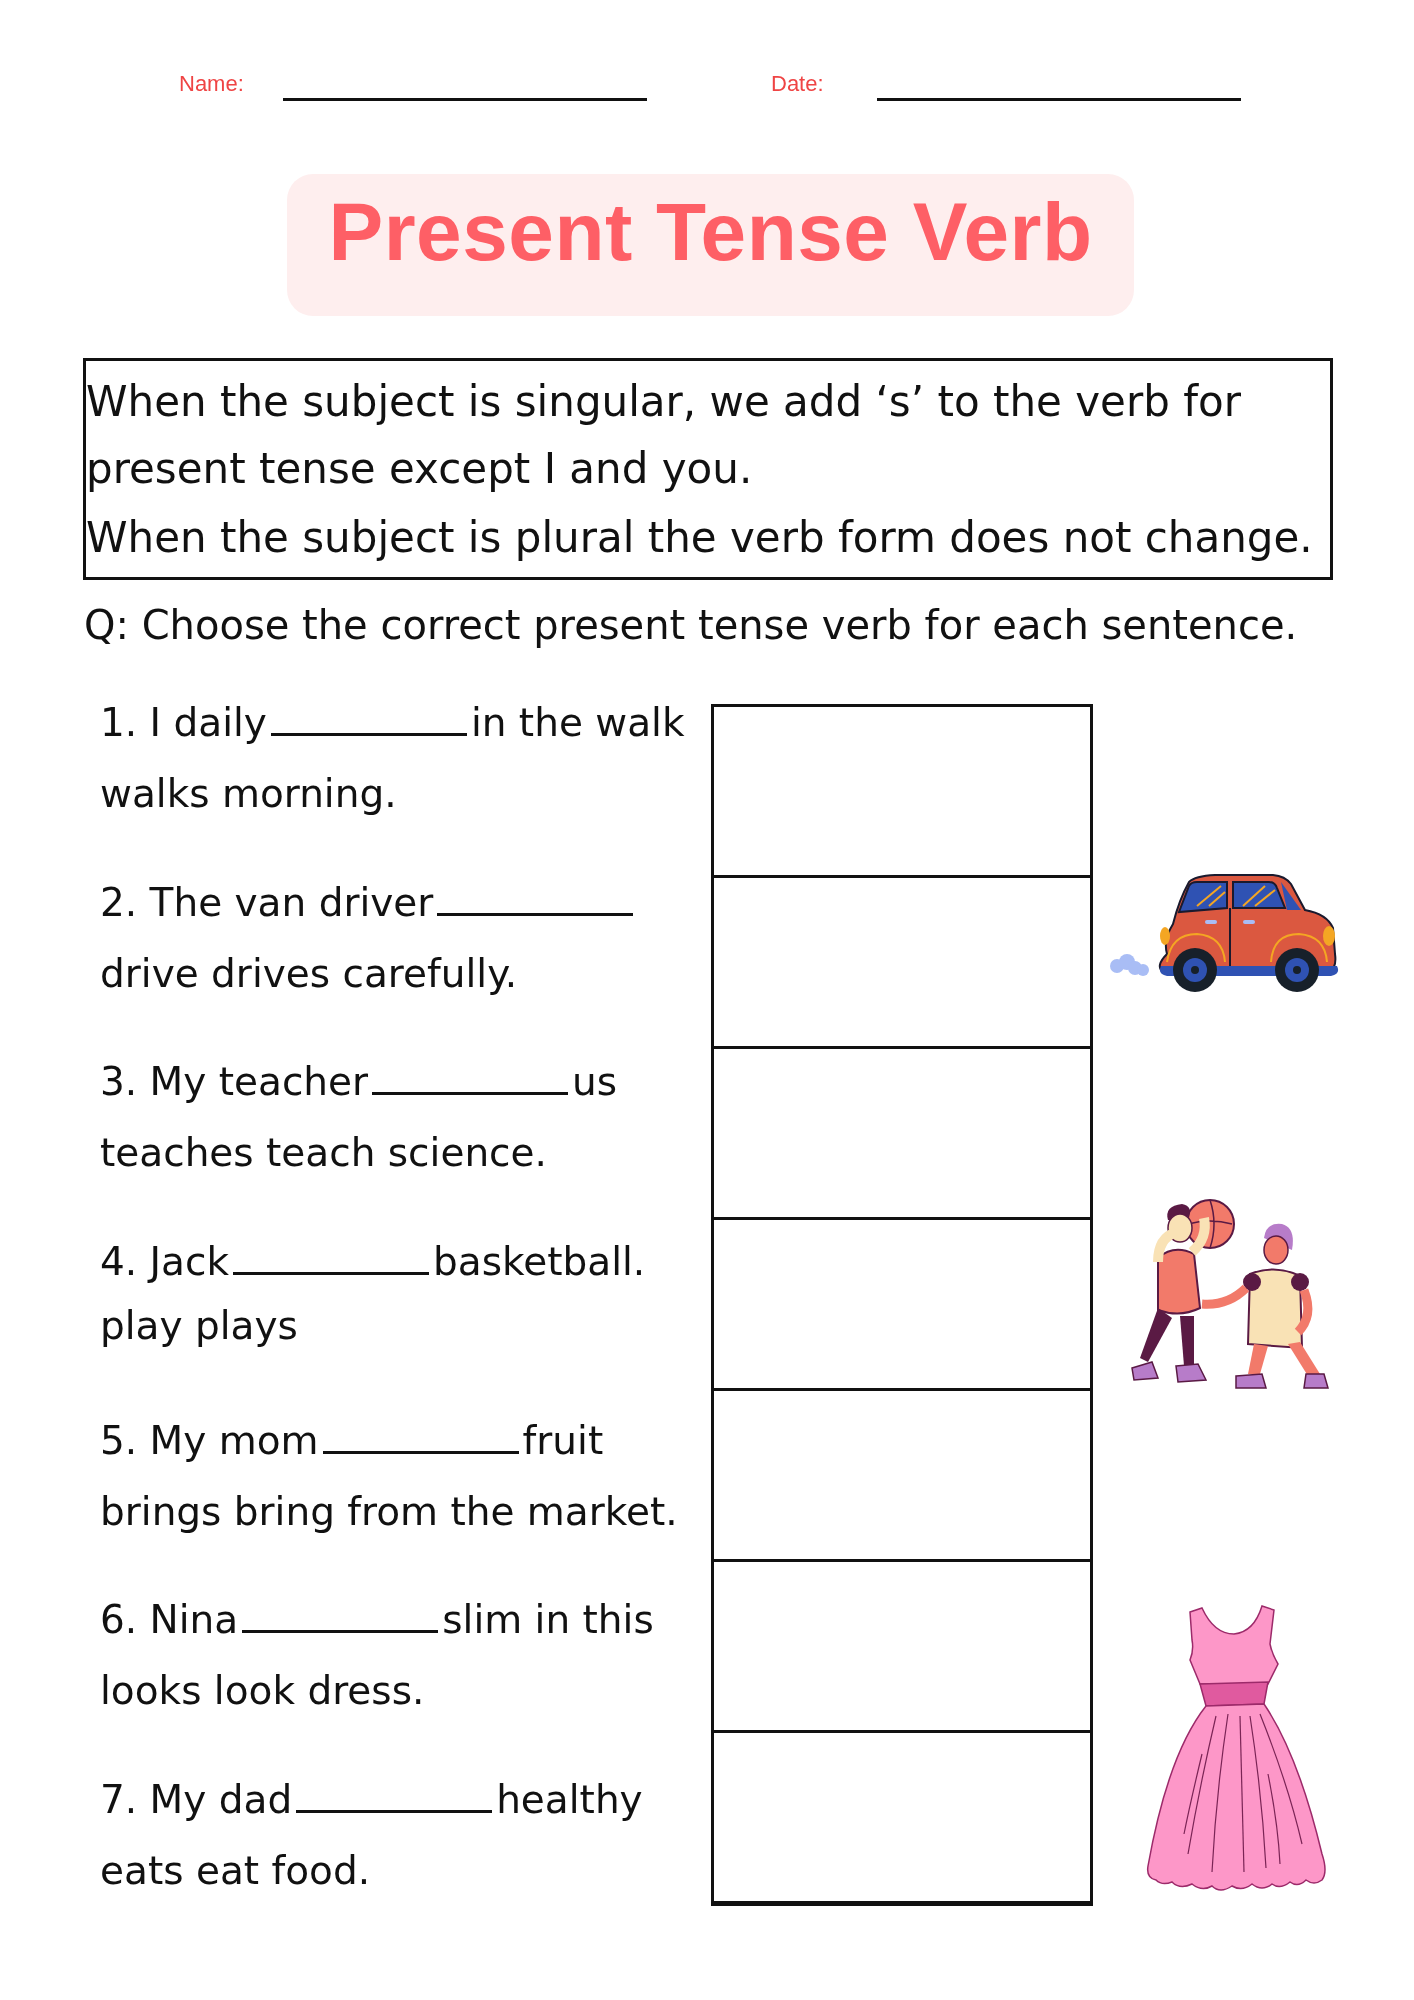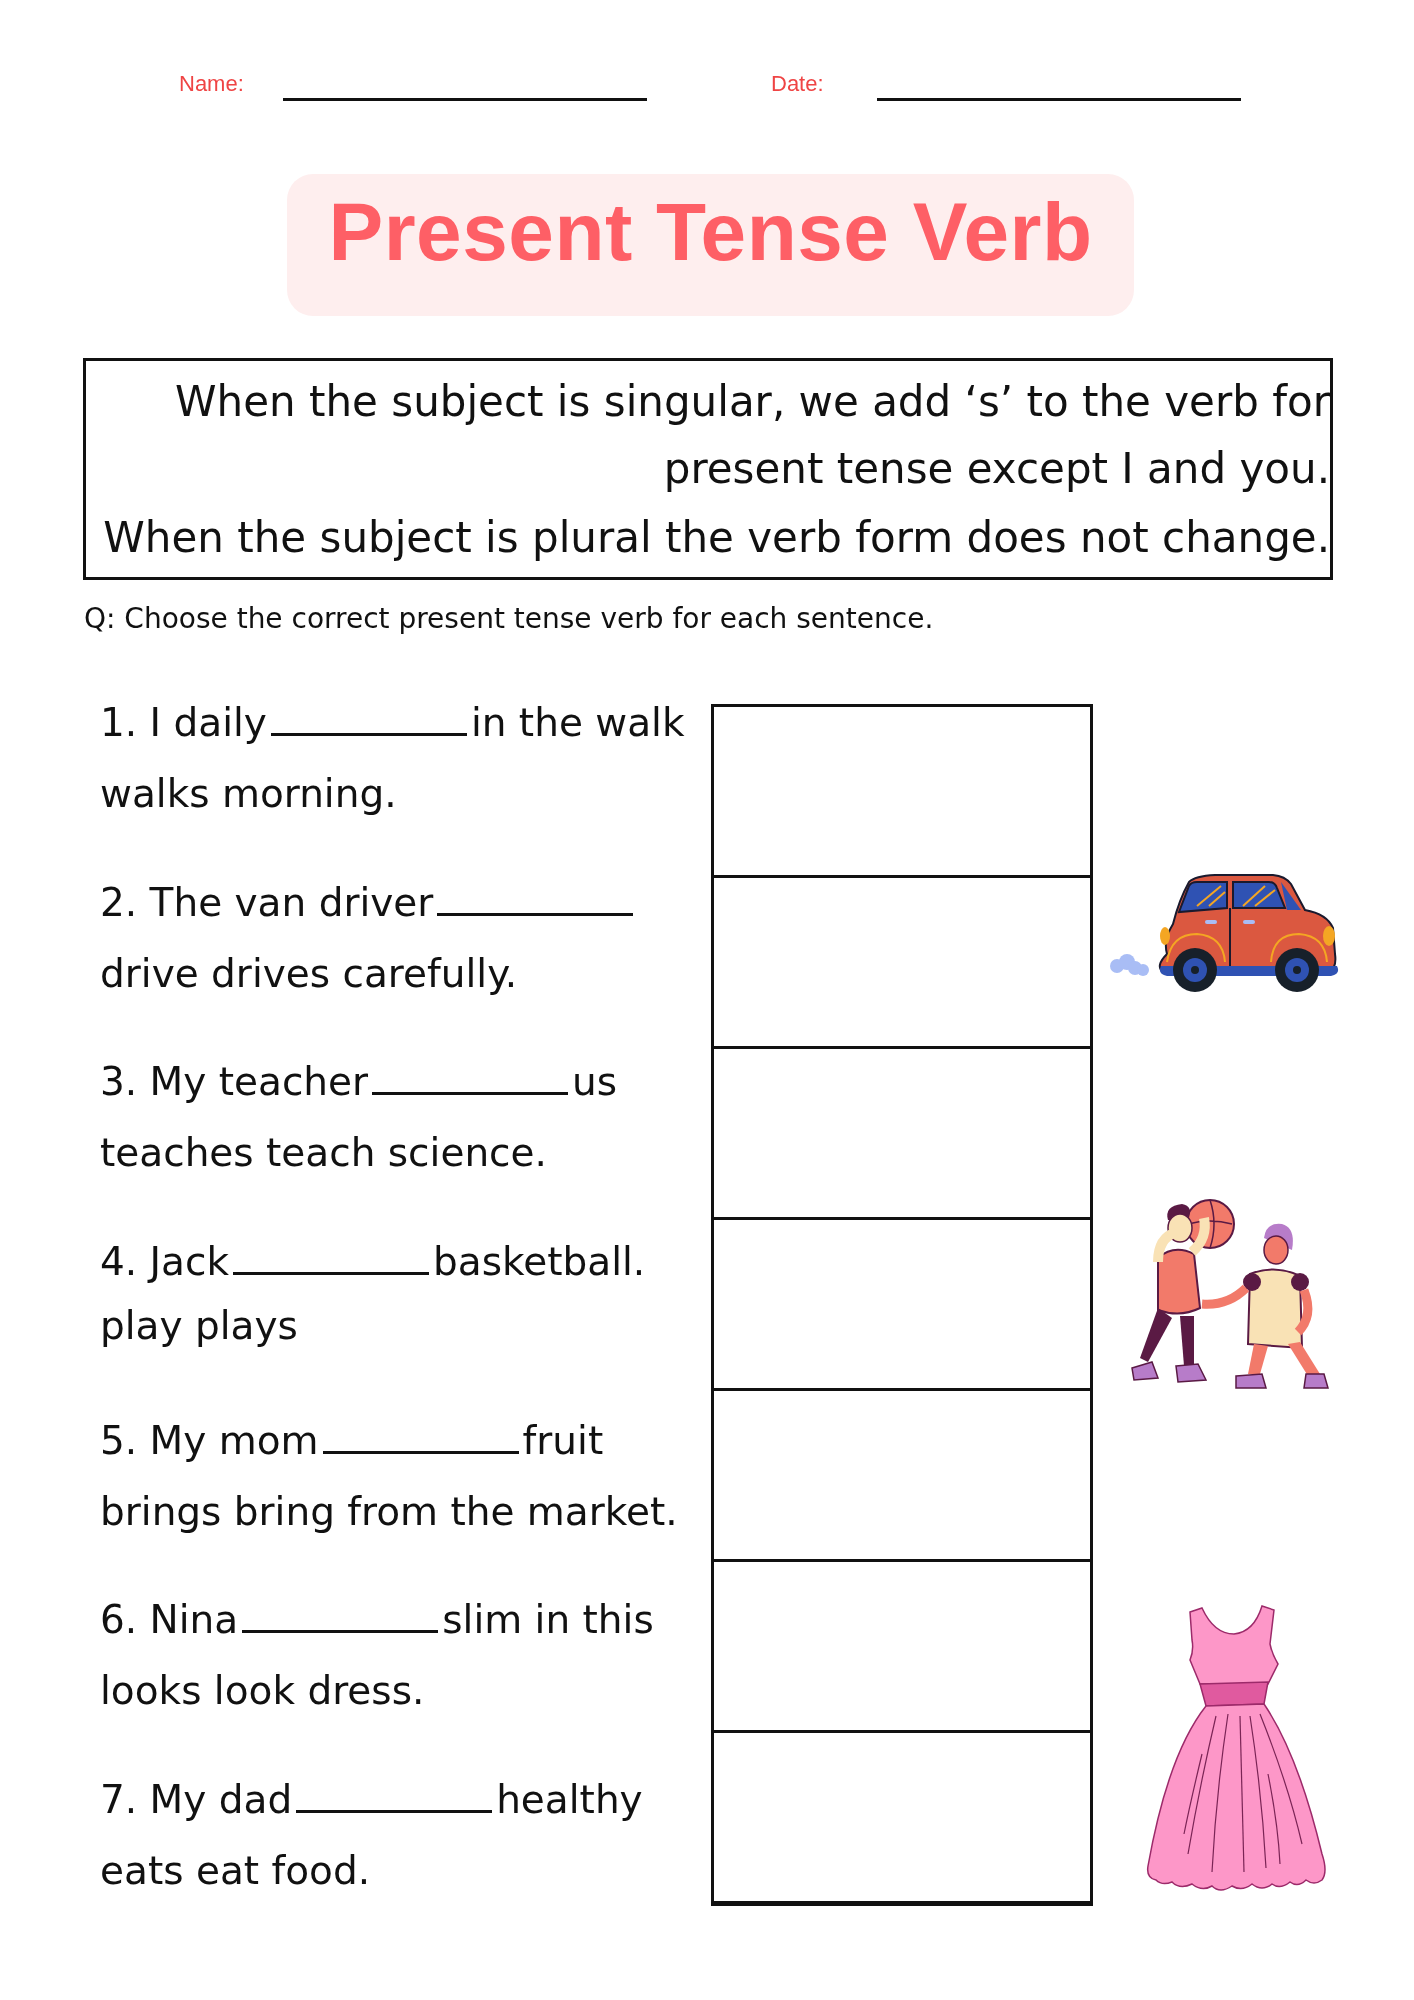--- a/index.html
+++ b/index.html
@@ -15,25 +15,25 @@
   
   .title-pill { left: 287px; top: 174px; width: 847px; height: 142px;
                 background: #feeeee; border-radius: 26px; }
   .title-text { left: 287px; top: 174px; width: 847px; height: 116px;
                 display: flex; align-items: center; justify-content: center;
                 font-size: 82px; font-weight: bold; color: #fe5f66; letter-spacing: 0.5px; }
 
   
   .rule-box { left: 83px; top: 358px; width: 1250px; height: 222px;
               border: 3px solid #111; box-sizing: border-box; }
-  .rule-line { position: absolute; left: 0; width: 100%; text-align: right;
+  .rule-line { position: absolute; left: 0; width: 100%; text-align: left;
                font-family: "DejaVu Sans", sans-serif; font-size: 42px; color: #111; white-space: nowrap; }
 
   .question { left: 84px; top: 602px; font-family: "DejaVu Sans", sans-serif;
-              font-size: 28px; color: #111; white-space: nowrap; }
+              font-size: 40px; color: #111; white-space: nowrap; }
 
   
   .item { left: 84px; width: 620px; font-family: "DejaVu Sans", sans-serif;
           font-size: 39px; color: #111; }
   .item .l1, .item .l2 { position: absolute; left: 16px; white-space: nowrap; }
   .item .l1 { top: 0; }
   .item .l2 { top: 71px; }
   .blank { display: inline-block; width: 196px; border-bottom: 3px solid #111;
            height: 30px; vertical-align: baseline; margin: 0 4px; }
 

